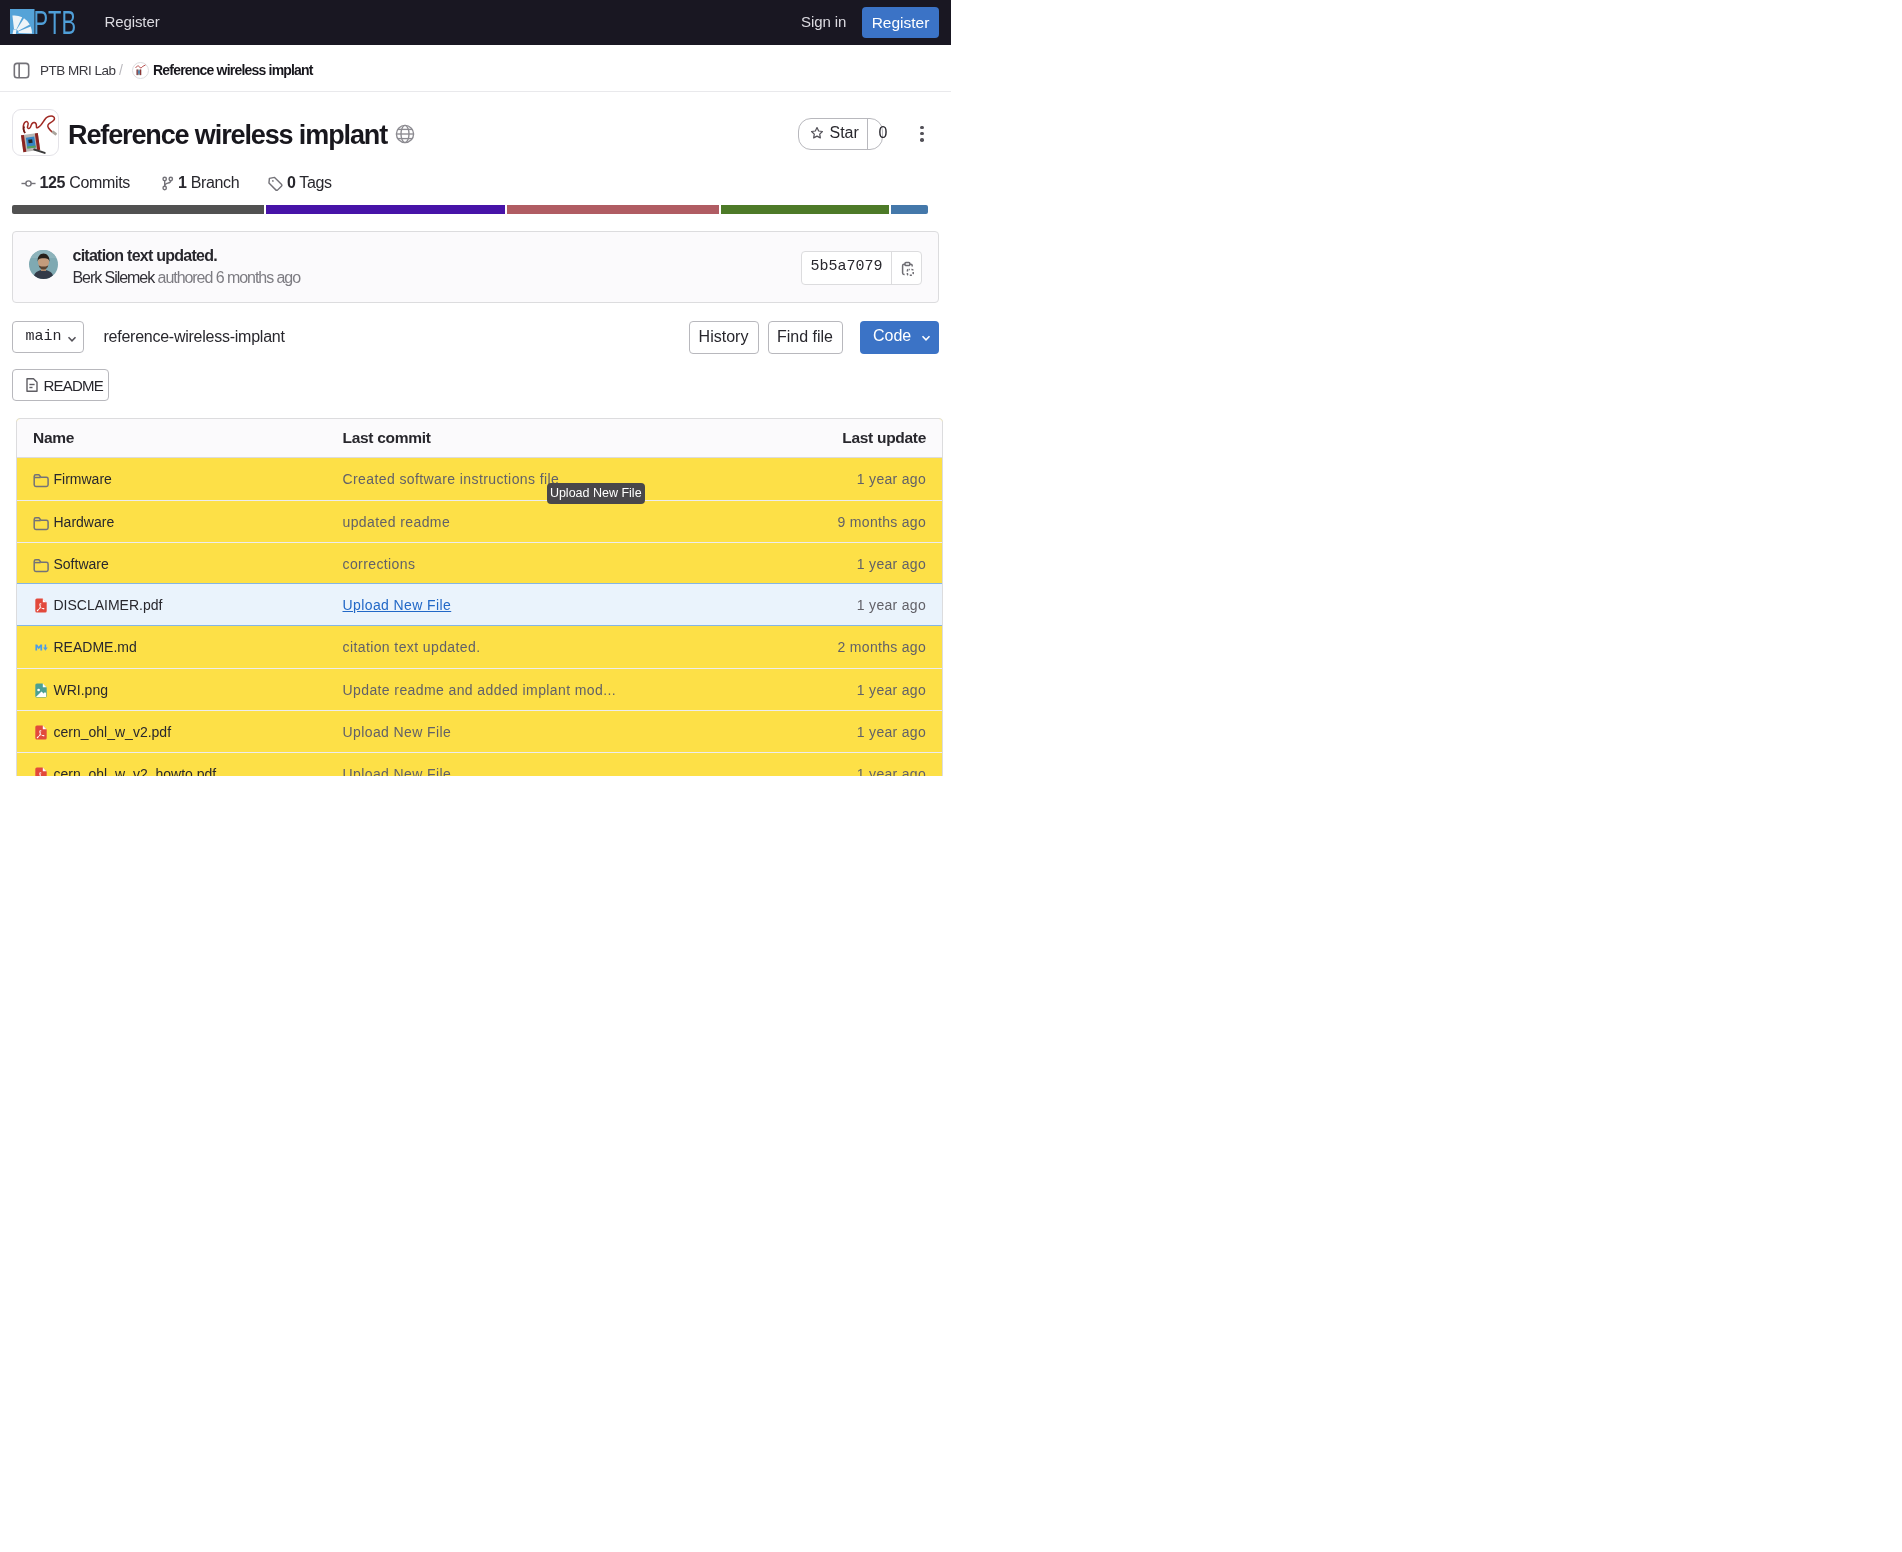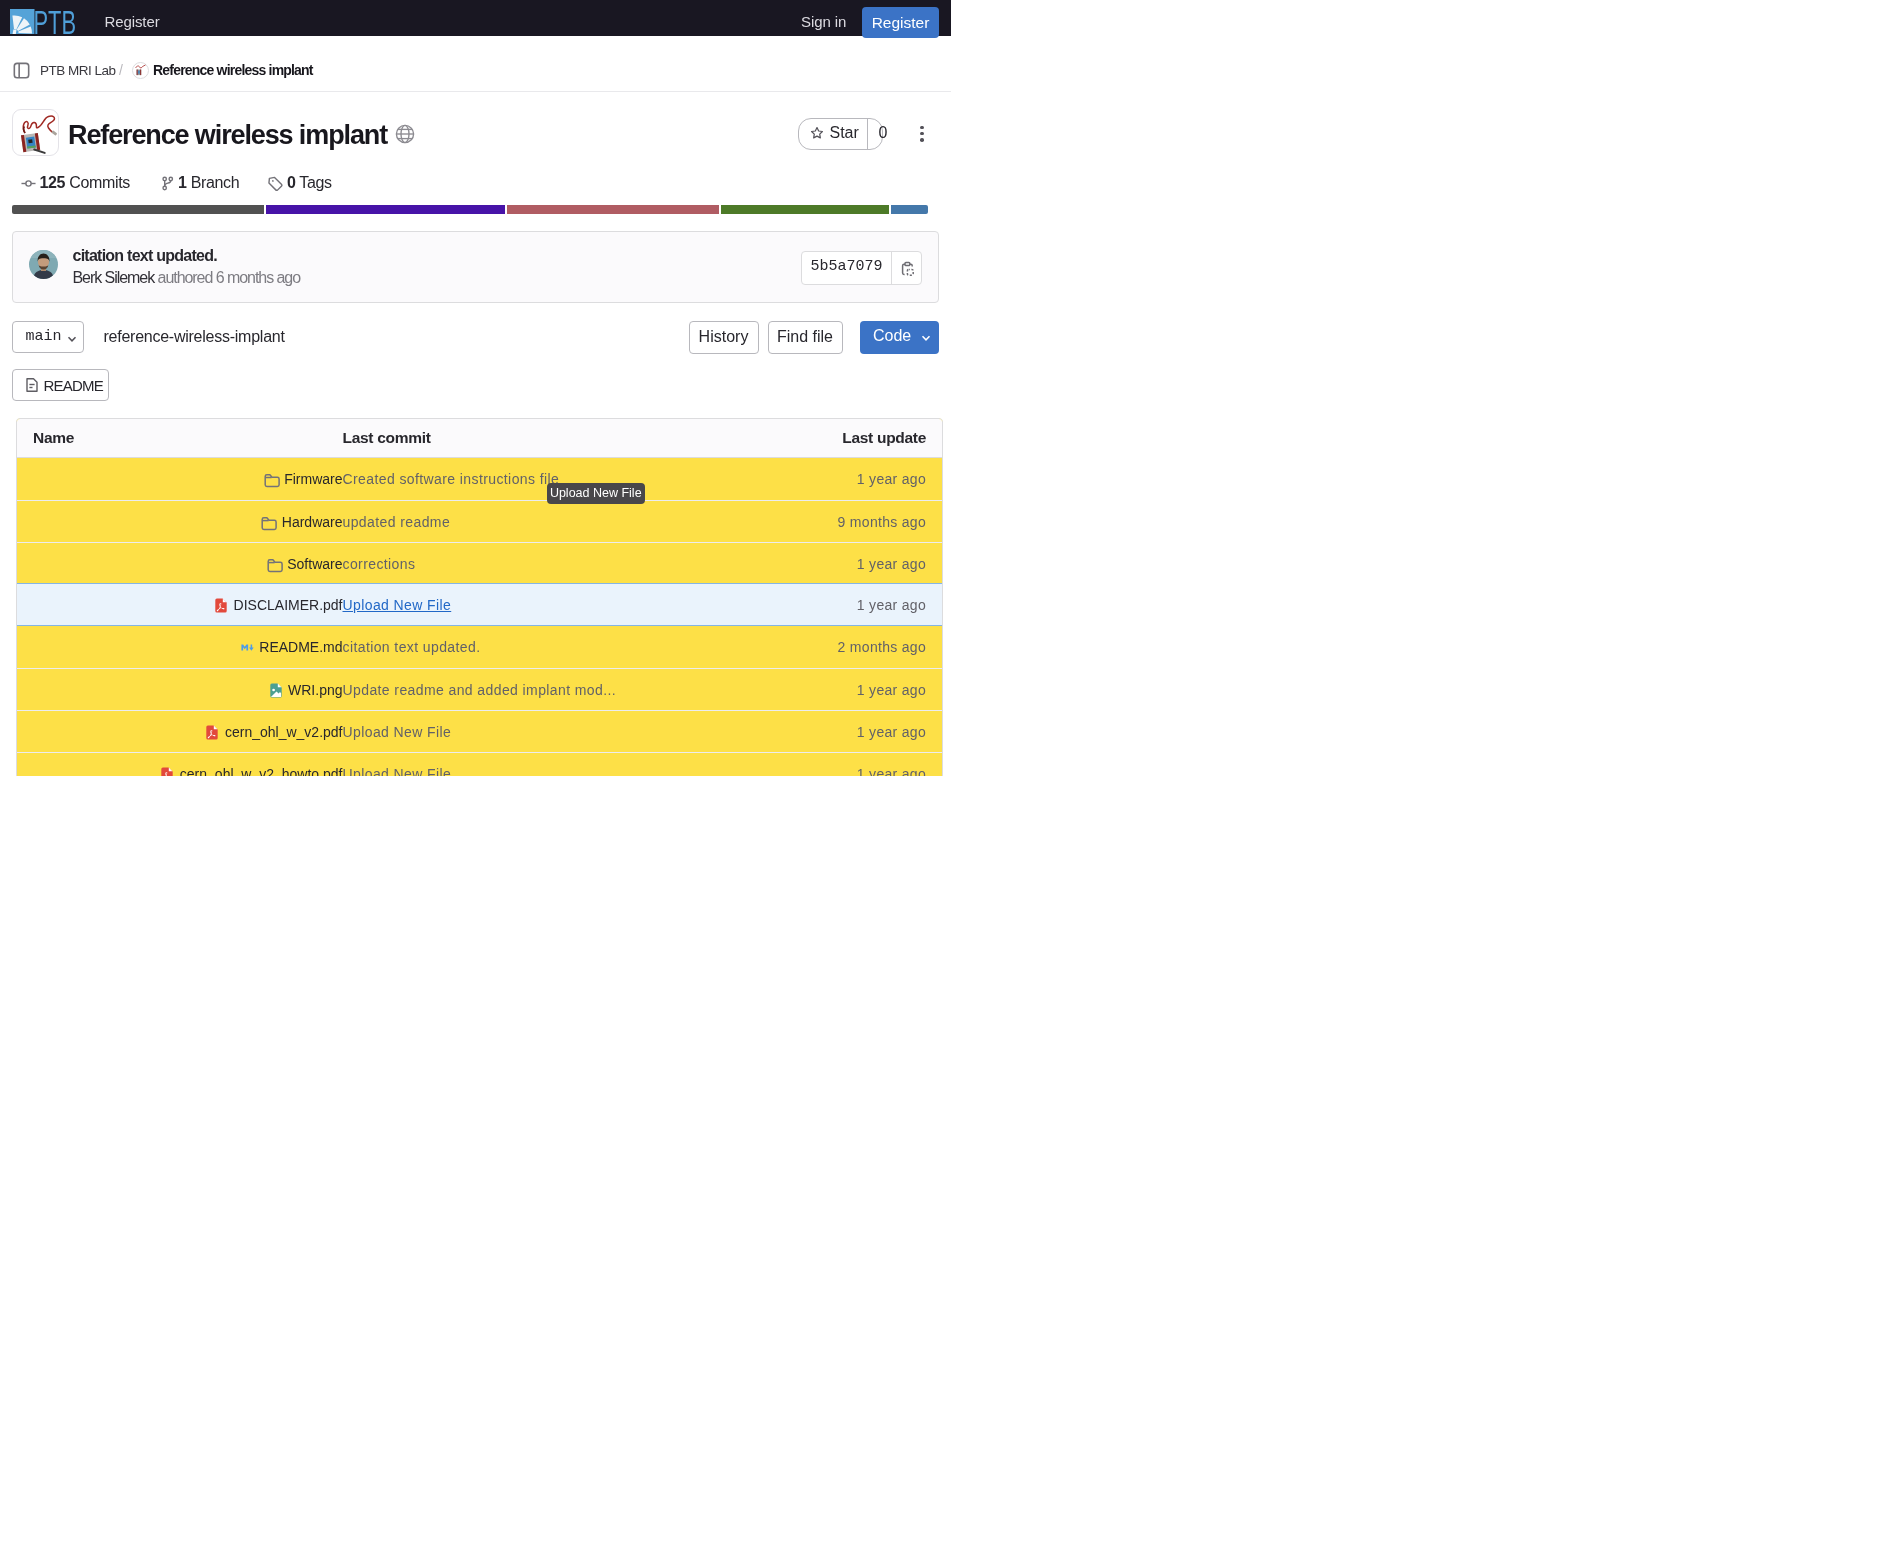--- a/index.html
+++ b/index.html
@@ -1,20 +1,20 @@
 <!DOCTYPE html>
 <html><head>
 <meta charset="utf-8">
 <style>
 * { margin:0; padding:0; box-sizing:border-box; }
 html,body { width:951px; height:776px; }
 body { font-family:"Liberation Sans", sans-serif; background:#fff; position:relative; overflow:hidden; color:#28272d; }
 .abs { position:absolute; }
 
-.topbar { position:absolute; left:0; top:0; width:951px; height:36px; background:#191722; }
+.topbar { position:absolute; left:0; top:0; width:951px; height:45px; background:#191722; }
 .explore { position:absolute; left:104.5px; top:13px; font-size:15px; color:#dcdbe1; letter-spacing:-0.1px; }
 .signin { position:absolute; left:801px; top:13px; font-size:15px; color:#dcdbe1; letter-spacing:-0.1px; }
 .register { position:absolute; left:862px; top:7px; width:77px; height:31px; background:#3b73c6; border-radius:4px; color:#fff; font-size:15.5px; text-align:center; line-height:31px; }
 
 .crumbbar { position:absolute; left:0; top:45px; width:951px; height:47px; background:#fff; border-bottom:1px solid #e9e9ec; }
 .crumb1 { position:absolute; left:40px; top:62.5px; font-size:13.5px; color:#3a393f; letter-spacing:-0.5px; }
 .crumbslash { position:absolute; left:119px; top:62px; font-size:14px; color:#b9b8bd; }
 .crumb2 { position:absolute; left:153px; top:62px; font-size:14px; font-weight:bold; color:#18171d; letter-spacing:-0.8px; }
 
 .pavatar { position:absolute; left:11.75px; top:109px; width:47px; height:47px; border:1px solid #e4e3e8; border-radius:9px; background:#fff; }
@@ -47,21 +47,21 @@
 .btn { position:absolute; top:321px; height:32.5px; border:1px solid #b8b8bd; border-radius:4px; background:#fff; font-size:16px; color:#28272d; text-align:center; line-height:30.5px; }
 .codebtn { position:absolute; left:860px; top:321px; width:79px; height:32.5px; border-radius:4px; background:#3b73c6; color:#fff; font-size:16px; }
 
 .readmebtn { position:absolute; left:11.5px; top:369px; width:97.5px; height:32px; border:1px solid #b8b8bd; border-radius:4px; background:#fff; }
 
 .tbl { position:absolute; left:16px; top:418px; width:927px; height:365px; border:1px solid #dcdcde; border-radius:4px 4px 0 0; background:#fde047; overflow:hidden; }
 .trow { display:grid; grid-template-columns:309.5px 1fr 200px; align-items:center; padding:0 16px; height:42px; border-top:1px solid #ececef; font-size:14px; }
 .thead { height:39px; border-top:none; background:#fbfafc; font-weight:bold; color:#28272d; border-bottom:1px solid #dcdcde; font-size:15.5px; letter-spacing:-0.3px; }
 .trow .c2 { color:#626168; letter-spacing:0.4px; }
 .trow .c3 { text-align:right; color:#626168; letter-spacing:0.3px; }
-.namecell { display:flex; align-items:center; gap:4.5px; color:#28272d; white-space:nowrap;justify-content:flex-end; }
+.namecell { display:flex; align-items:center; gap:4.5px; color:#28272d; white-space:nowrap; }
 .icon16 { width:16px; height:16px; flex:none; position:relative; }
 .hirow { background:#eaf3fc; border-top:1px solid #85b5e4; border-bottom:1px solid #85b5e4; margin-top:-1px; height:43px; }
 .hirow + .trow { border-top:none; }
 .uplink { color:#2268c7; text-decoration:underline; }
 .tooltip { position:absolute; left:546.5px; top:482.5px; width:98.5px; height:21px; background:#49474a; border-radius:4px; color:#fff; font-size:12.5px; text-align:center; line-height:21px; z-index:40; }
 </style>
 </head>
 <body>
 
 <div class="topbar">

